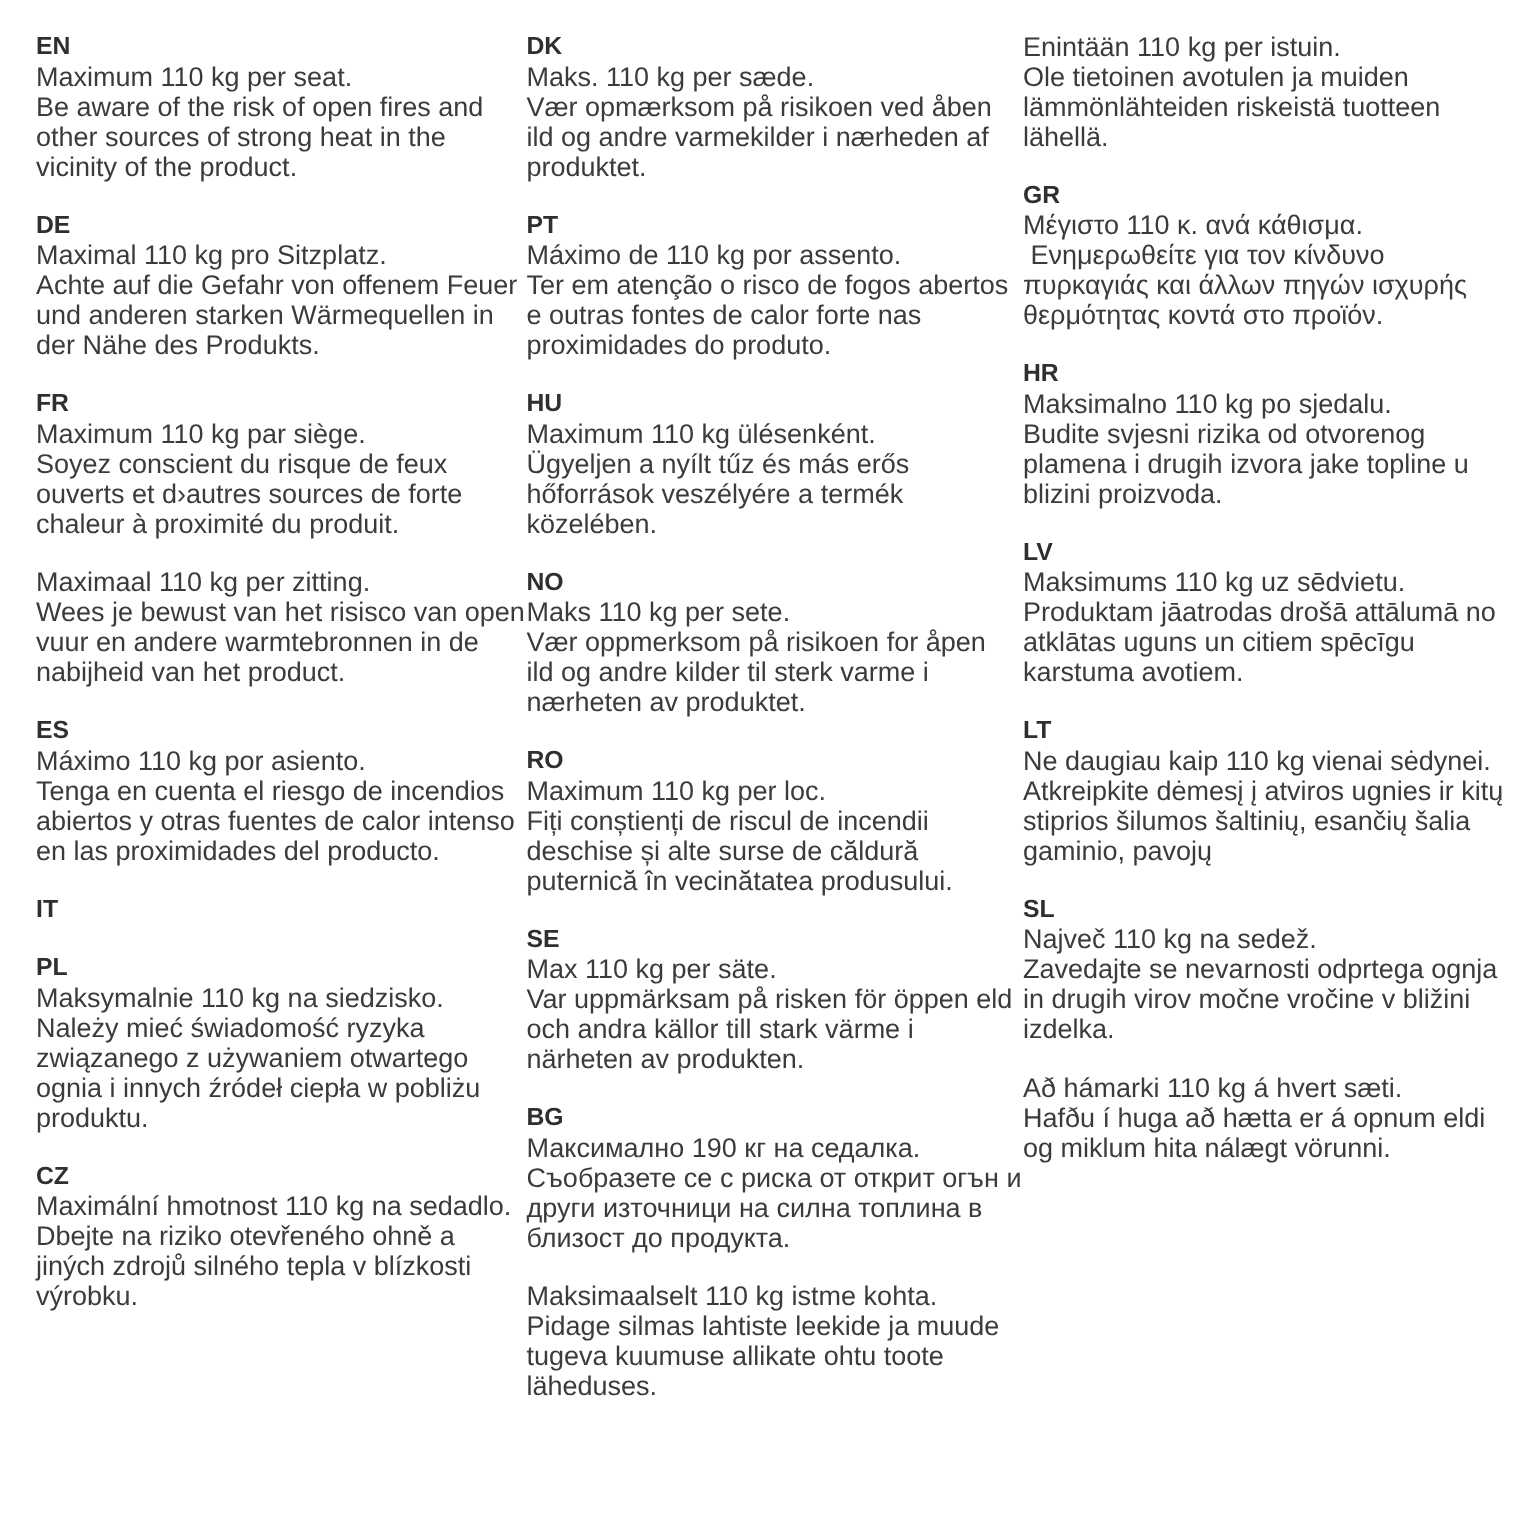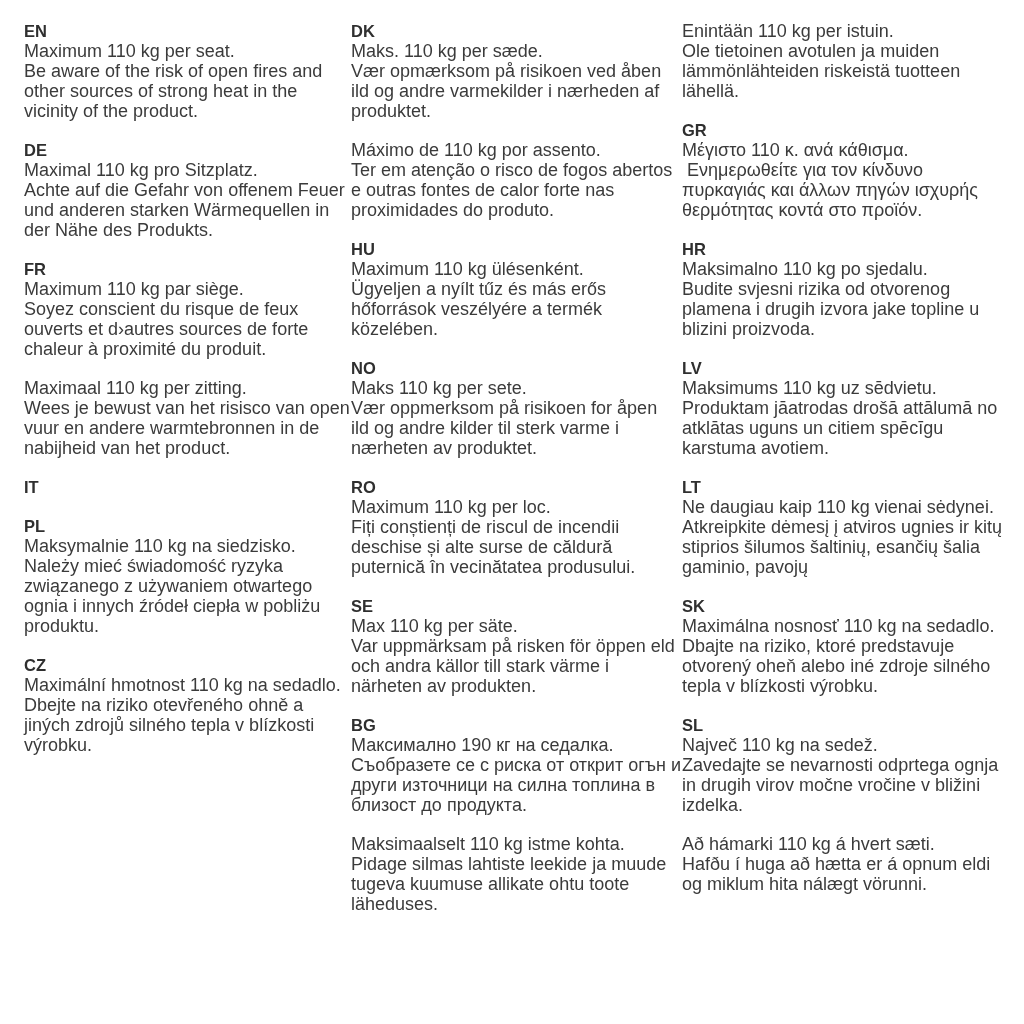--- a/index.html
+++ b/index.html
@@ -73,20 +73,27 @@
 chaleur à proximité du produit.</div>
   </div>
 
   <div class="block">
     <div class="body">Maximaal 110 kg per zitting.
 Wees je bewust van het risisco van open
 vuur en andere warmtebronnen in de
 nabijheid van het product.</div>
   </div>
 
+  <div class="block">
+    <div class="lang">ES</div>
+    <div class="body">Máximo 110 kg por asiento.
+Tenga en cuenta el riesgo de incendios
+abiertos y otras fuentes de calor intenso
+en las proximidades del producto.</div>
+  </div>
 
   <div class="block">
     <div class="lang">IT</div>
   </div>
 
   <div class="block">
     <div class="lang">PL</div>
     <div class="body">Maksymalnie 110 kg na siedzisko.
 Należy mieć świadomość ryzyka
 związanego z używaniem otwartego
@@ -105,20 +112,21 @@
   <div class="column">
   <div class="block">
     <div class="lang">DK</div>
     <div class="body">Maks. 110 kg per sæde.
 Vær opmærksom på risikoen ved åben
 ild og andre varmekilder i nærheden af
 produktet.</div>
   </div>
 
   <div class="block">
+    <div class="lang">PT</div>
     <div class="body">Máximo de 110 kg por assento.
 Ter em atenção o risco de fogos abertos
 e outras fontes de calor forte nas
 proximidades do produto.</div>
   </div>
 
   <div class="block">
     <div class="lang">HU</div>
     <div class="body">Maximum 110 kg ülésenként.
 Ügyeljen a nyílt tűz és más erős
@@ -198,27 +206,20 @@
   </div>
 
   <div class="block">
     <div class="lang">LT</div>
     <div class="body">Ne daugiau kaip 110 kg vienai sėdynei.
 Atkreipkite dėmesį į atviros ugnies ir kitų
 stiprios šilumos šaltinių, esančių šalia
 gaminio, pavojų</div>
   </div>
 
-  <div class="block">
-    <div class="lang">SK</div>
-    <div class="body">Maximálna nosnosť 110 kg na sedadlo.
-Dbajte na riziko, ktoré predstavuje
-otvorený oheň alebo iné zdroje silného
-tepla v blízkosti výrobku.</div>
-  </div>
 
   <div class="block">
     <div class="lang">SL</div>
     <div class="body">Največ 110 kg na sedež.
 Zavedajte se nevarnosti odprtega ognja
 in drugih virov močne vročine v bližini
 izdelka.</div>
   </div>
 
   <div class="block">

